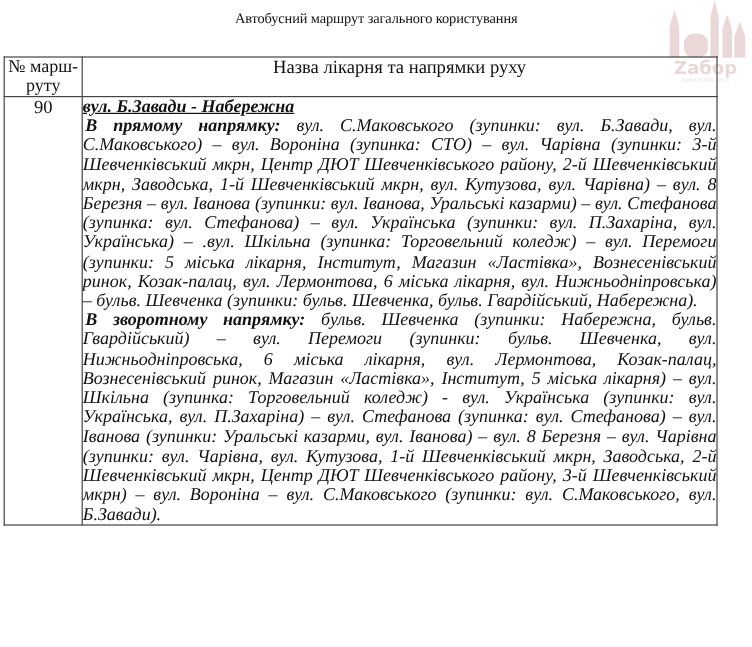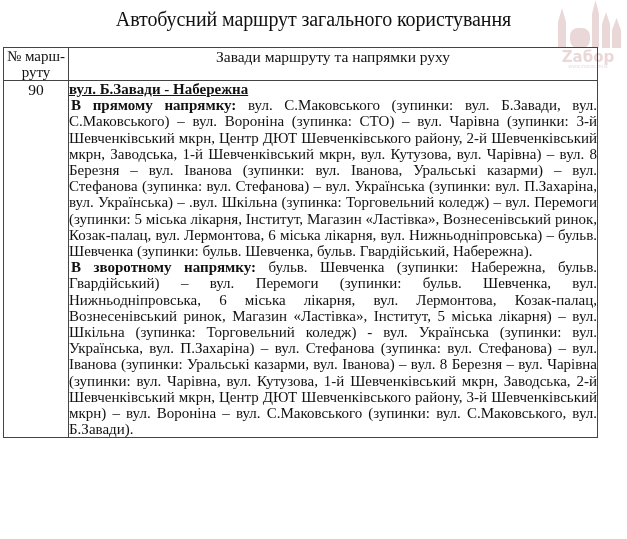--- a/index.html
+++ b/index.html
@@ -2,21 +2,21 @@
 <html><head>
 <meta charset="utf-8">
 <style>
   html, body { margin: 0; padding: 0; background: #ffffff; }
   body {
     width: 627px; height: 539px; position: relative; overflow: hidden;
     font-family: "Liberation Serif", "DejaVu Serif", serif; color: #111;
   }
   .title {
     position: absolute; left: 0; top: 8px; width: 627px; text-align: center;
-    font-size: 20px; letter-spacing: -0.1px;
+    font-size: 12px; letter-spacing: -0.1px;
   }
   .watermark {
     position: absolute; left: 548px; top: 0px; width: 79px; height: 68px;
     opacity: 0.55;
   }
   table.routes {
     position: absolute; left: 3px; top: 47px; width: 595px;
     border-collapse: collapse; table-layout: fixed;
   }
   table.routes td, table.routes th {
@@ -28,20 +28,21 @@
   }
   th.name-head {
     font-weight: normal; font-size: 15.5px; text-align: center; vertical-align: middle;
   }
   td.num-cell {
     text-align: center; vertical-align: middle; font-size: 15.5px;
   }
   td.body-cell {
     padding: 0 6px 0 8px; font-size: 15px; line-height: 16.2px;
     text-align: justify;
+    font-style: italic;
   }
   .route-name { font-weight: bold; text-decoration: underline; display: block; }
   .dir { display: block; text-align: justify; }
   .dir-label { font-weight: bold; padding-left: 2px; }
 </style>
 </head>
 <body>
 
 <div class="title">Автобусний маршрут загального користування</div>
 
@@ -58,21 +59,21 @@
     <polygon points="68.5,18 64,30 73,30"></polygon>
   </g>
   <text x="40" y="62" text-anchor="middle" font-family="DejaVu Sans, sans-serif" font-weight="bold" font-size="15" fill="#d9b8b8">Zaбор</text>
   <text x="40" y="68" text-anchor="middle" font-family="DejaVu Sans, sans-serif" font-size="4" fill="#d9b8b8">WWW.ZABOR.ZP.UA</text>
 </svg>
 
 <table class="routes">
   <thead>
     <tr>
       <th class="num-head">№ марш-руту</th>
-      <th class="name-head">Завади маршруту та напрямки руху</th>
+      <th class="name-head">Назва лікарня та напрямки руху</th>
     </tr>
   </thead>
   <tbody>
     <tr>
       <td class="num-cell">90</td>
       <td class="body-cell">
         <span class="route-name">вул. Б.Завади - Набережна</span>
         <span class="dir"><span class="dir-label">В прямому напрямку:</span> <span>вул. С.Маковського (зупинки: вул. Б.Завади, вул. С.Маковського) – вул. Вороніна (зупинка: СТО) – вул. Чарівна (зупинки: 3-й Шевченківський мкрн, Центр ДЮТ Шевченківського району, 2-й Шевченківський мкрн, Заводська, 1-й Шевченківський мкрн, вул. Кутузова, вул. Чарівна) – вул. 8 Березня – вул. Іванова (зупинки: вул. Іванова, Уральські казарми) – вул. Стефанова (зупинка: вул. Стефанова) – вул. Українська (зупинки: вул. П.Захаріна, вул. Українська) – .вул. Шкільна (зупинка: Торговельний коледж) – вул. Перемоги (зупинки: 5 міська лікарня, Інститут, Магазин «Ластівка», Вознесенівський ринок, Козак-палац, вул. Лермонтова, 6 міська лікарня, вул. Нижньодніпровська) – бульв. Шевченка (зупинки: бульв. Шевченка, бульв. Гвардійський, Набережна).</span></span>
         <span class="dir"><span class="dir-label">В зворотному напрямку:</span> <span>бульв. Шевченка (зупинки: Набережна, бульв. Гвардійський) – вул. Перемоги (зупинки: бульв. Шевченка, вул. Нижньодніпровська, 6 міська лікарня, вул. Лермонтова, Козак-палац, Вознесенівський ринок, Магазин «Ластівка», Інститут, 5 міська лікарня) – вул. Шкільна (зупинка: Торговельний коледж) - вул. Українська (зупинки: вул. Українська, вул. П.Захаріна) – вул. Стефанова (зупинка: вул. Стефанова) – вул. Іванова (зупинки: Уральські казарми, вул. Іванова) – вул. 8 Березня – вул. Чарівна (зупинки: вул. Чарівна, вул. Кутузова, 1-й Шевченківський мкрн, Заводська, 2-й Шевченківський мкрн, Центр ДЮТ Шевченківського району, 3-й Шевченківський мкрн) – вул. Вороніна – вул. С.Маковського (зупинки: вул. С.Маковського, вул. Б.Завади).</span></span>
       </td>

